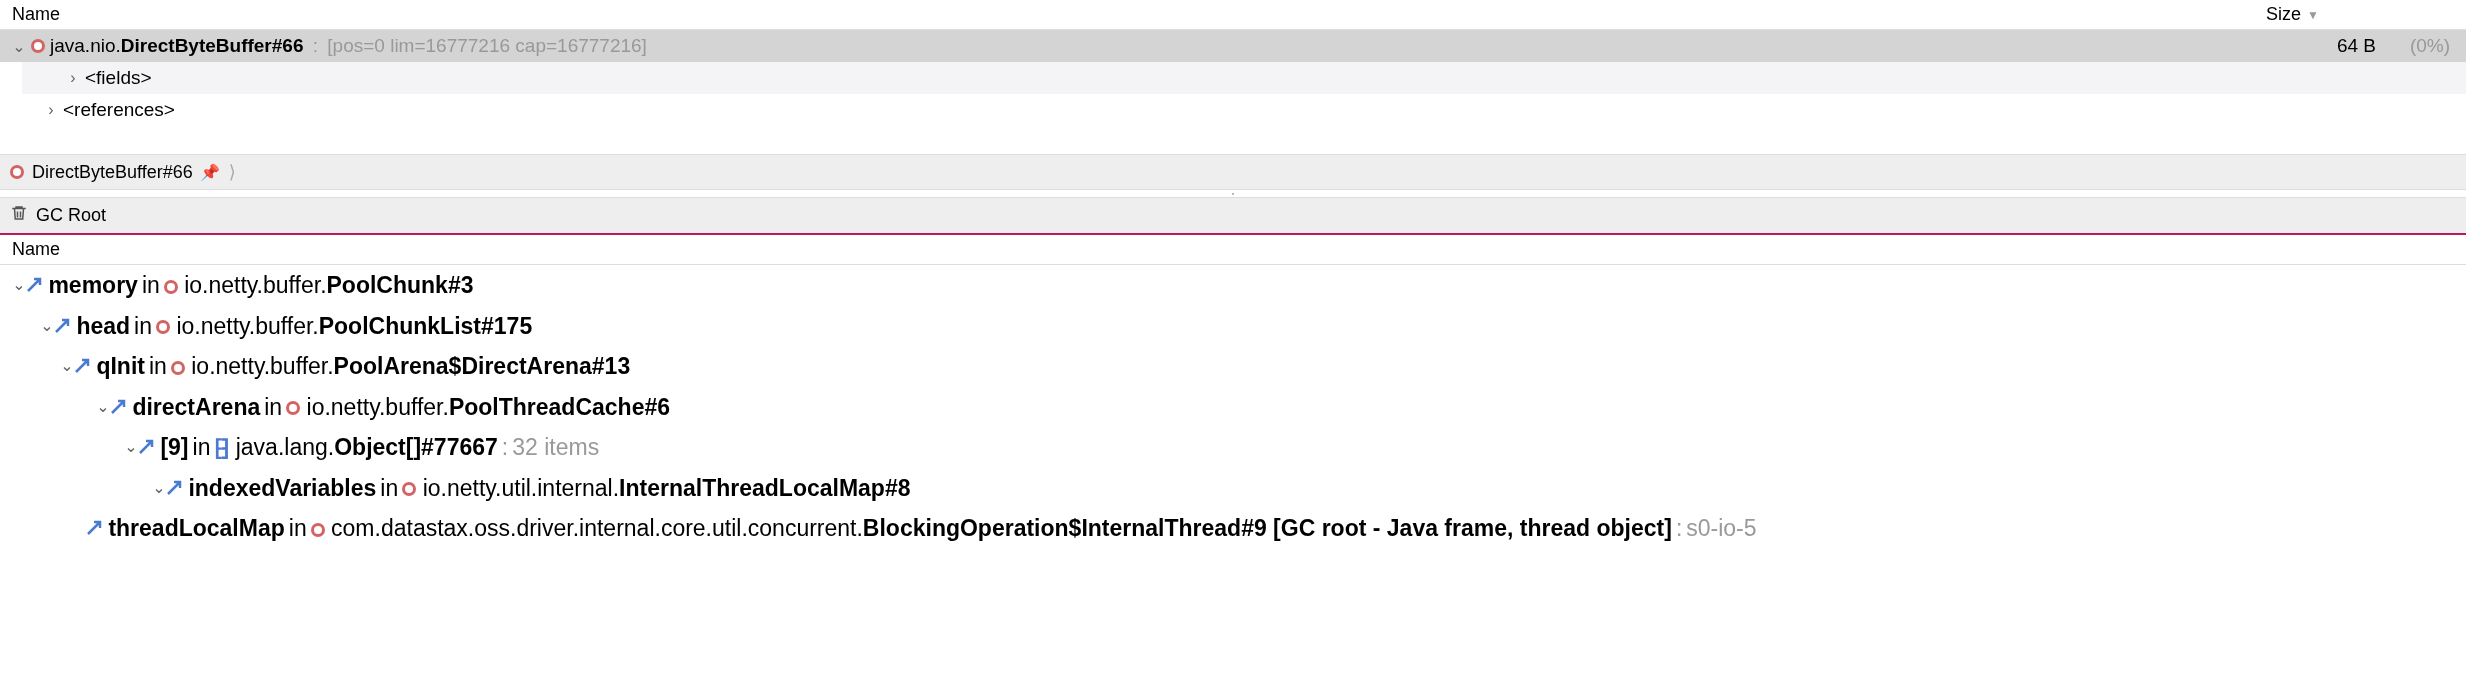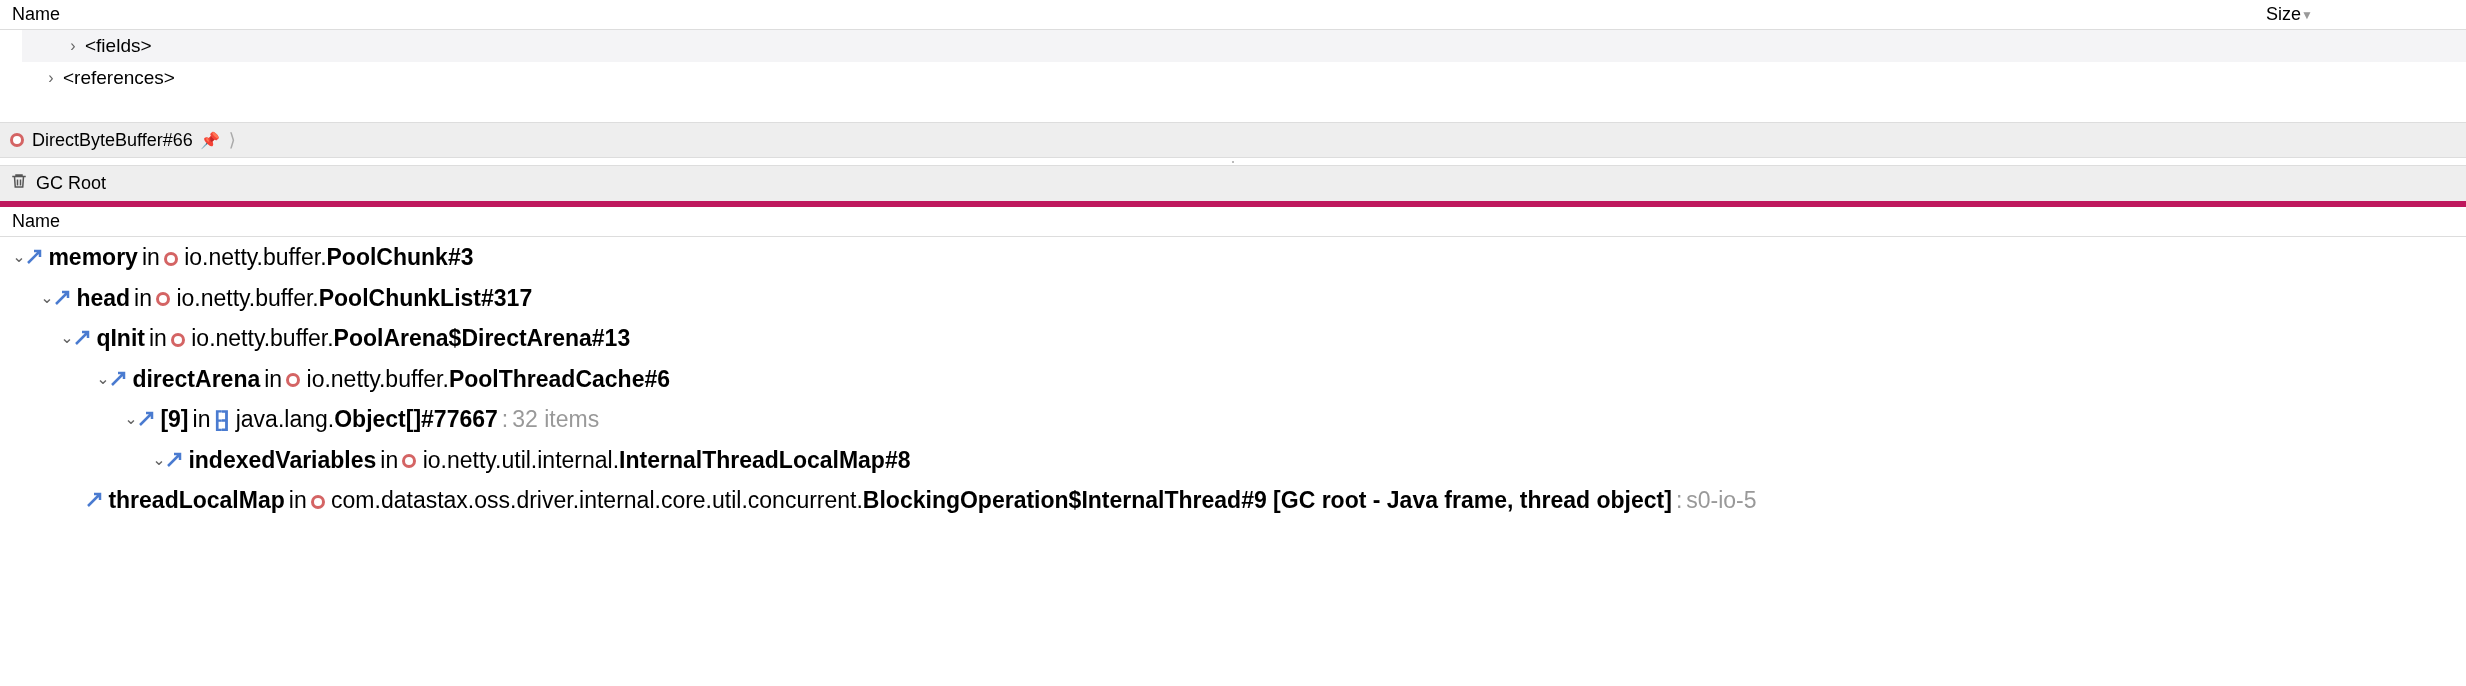--- a/index.html
+++ b/index.html
@@ -17,21 +17,21 @@
     padding: 4px 8px 4px 12px;
     font-size: 18px;
   }
   .header-name { flex: 1; }
   .header-size {
     width: 200px;
     text-align: left;
     padding-left: 8px;
     display: flex;
     align-items: center;
-    gap: 0;
+    gap: 6px;
   }
   .sort-arrow {
     color: #999;
     font-size: 12px;
   }
   .top-tree { }
   .row {
     display: flex;
     align-items: center;
     padding: 5px 8px 5px 12px;
@@ -92,21 +92,21 @@
     position: absolute;
     left: 50%;
     top: 2px;
     width: 24px;
     height: 4px;
     transform: translateX(-50%);
     background: radial-gradient(circle, #bbb 1px, transparent 1px);
   }
   .gcroot-bar {
     background: #eeeeee;
-    border-bottom: 6px solid #be185d;
+    border-bottom: 2px solid #be185d;
     padding: 6px 10px;
     display: flex;
     align-items: center;
     gap: 8px;
   }
   .trash-icon { 
     color: #666;
     font-size: 18px;
   }
   .name-header2 {
@@ -139,20 +139,33 @@
 
 <div class="header-row">
   <div class="header-name">Name</div>
   <div class="header-size">
     <span>Size</span>
     <span class="sort-arrow">▼</span>
   </div>
 </div>
 
 <div class="top-tree">
+  <div class="row row-selected">
+    <div class="row-main">
+      <span class="chevron down"></span>
+      <span class="circle-icon"></span>
+      <span>
+        <span class="pkg">java.nio.</span><span class="cls">DirectByteBuffer#66</span>
+        <span class="gray-colon">:</span>
+        <span class="gray-text">[pos=0 lim=16777216 cap=16777216]</span>
+      </span>
+    </div>
+    <div class="row-size">64 B</div>
+    <div class="row-pct">(0%)</div>
+  </div>
   <div class="row row-light">
     <div class="row-main indent-1">
       <span class="chevron right"></span>
       <span>&lt;fields&gt;</span>
     </div>
     <div class="row-size"></div>
     <div class="row-pct" style="background:#ecedf6;"></div>
   </div>
   <div class="row">
     <div class="row-main indent-1">
@@ -200,21 +213,21 @@
     <span>&nbsp;<span class="field-name">memory</span><span class="in-word">in</span><span class="circle-icon"></span>&nbsp;<span>io.netty.buffer.</span><span class="cls">PoolChunk#3</span></span>
   </div>
 
   <div class="brow" style="padding-left:40px">
     <span class="chevron down"></span>
     <span class="field-icon">
         <svg viewBox="0 0 16 16">
           <path d="M2 14 L14 2 M8 2 H14 V8" stroke="#4a7bd0" stroke-width="2.5" fill="none"></path>
         </svg>
       </span>
-    <span>&nbsp;<span class="field-name">head</span><span class="in-word">in</span><span class="circle-icon"></span>&nbsp;<span>io.netty.buffer.</span><span class="cls">PoolChunkList#317</span></span>
+    <span>&nbsp;<span class="field-name">head</span><span class="in-word">in</span><span class="circle-icon"></span>&nbsp;<span>io.netty.buffer.</span><span class="cls">PoolChunkList#175</span></span>
   </div>
 
   <div class="brow" style="padding-left:60px">
     <span class="chevron down"></span>
     <span class="field-icon">
         <svg viewBox="0 0 16 16">
           <path d="M2 14 L14 2 M8 2 H14 V8" stroke="#4a7bd0" stroke-width="2.5" fill="none"></path>
         </svg>
       </span>
     <span>&nbsp;<span class="field-name">qInit</span><span class="in-word">in</span><span class="circle-icon"></span>&nbsp;<span>io.netty.buffer.</span><span class="cls">PoolArena$DirectArena#13</span></span>

